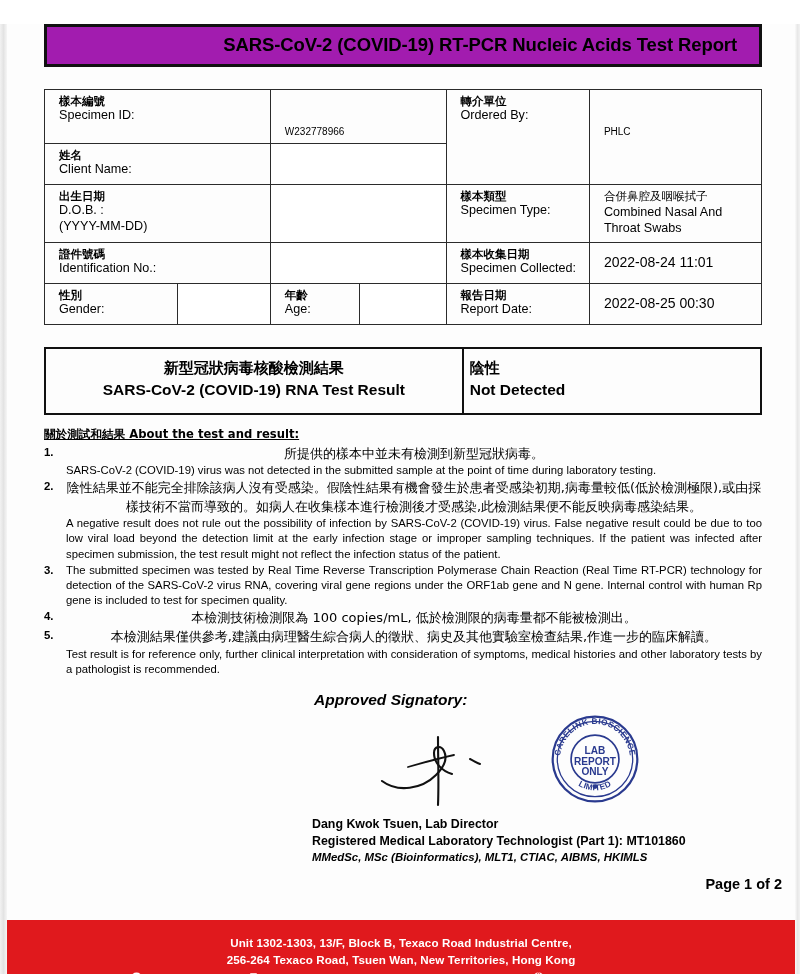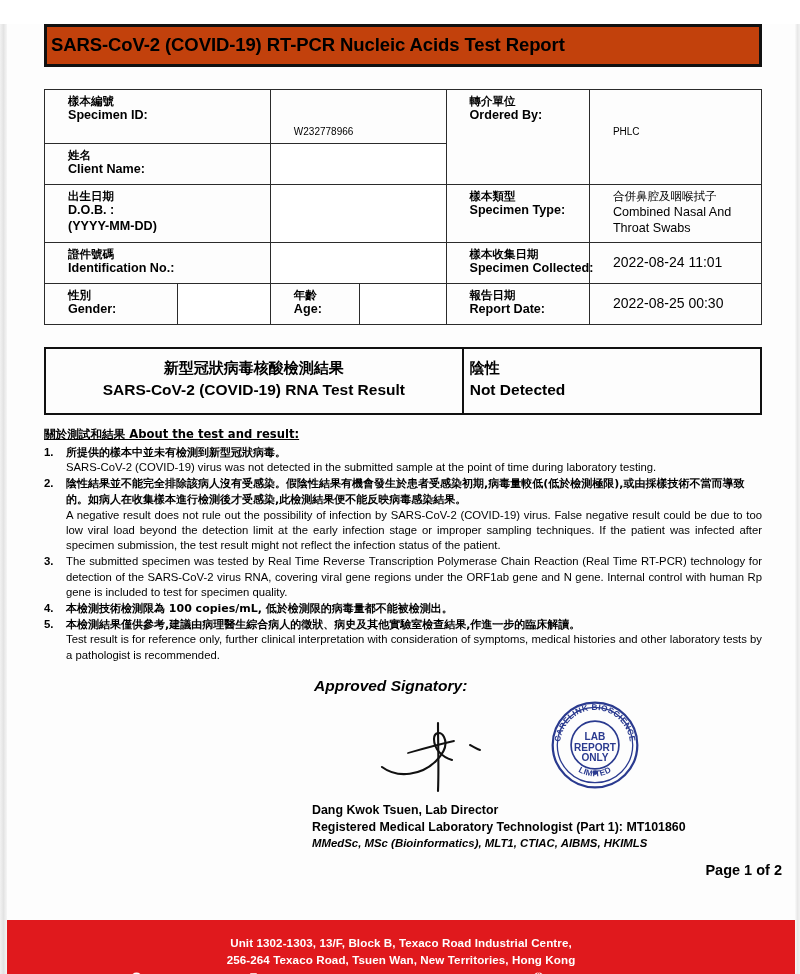--- a/index.html
+++ b/index.html
@@ -33,54 +33,54 @@
     position: absolute;
     right: 0; top: 0; bottom: 0;
     width: 5px;
     background: linear-gradient(270deg,#f2f2f2,#e8e8e8,#fafafa);
   }
 
   
   .title-box {
     margin: 24px 24px 0 30px;
     border: 3px solid #111;
-    background: #c2410c;
-    text-align: left;
+    background: #a21caf;
+    text-align: right;
     padding: 7px 22px 8px 4px;
   }
   .title-box .title-text {
     font-size: 18.5px;
     font-weight: bold;
     letter-spacing: -0.1px;
     white-space: nowrap;
   }
 
   
   .info-table {
     margin: 22px 24px 0 30px;
     border-collapse: collapse;
     width: calc(100% - 54px);
     table-layout: fixed;
   }
   .info-table td {
     border: 1.3px solid #2b2b2b;
     vertical-align: top;
-    padding: 4px 7px 5px 23px;
+    padding: 4px 7px 5px 14px;
     height: 24px;
   }
   .lbl-zh {
     font-size: 11.5px;
     font-weight: bold;
     line-height: 1.25;
     font-family: "DejaVu Sans", "Liberation Sans", sans-serif;
     white-space: nowrap;
   }
   .lbl-en {
     font-size: 12.6px;
-    font-weight: bold;
+    font-weight: normal;
     line-height: 1.25;
     white-space: nowrap;
   }
   .val {
     font-size: 10px;
     font-weight: normal;
     line-height: 1.3;
     padding-top: 3px;
     margin-top: 28px;
   }
@@ -149,24 +149,25 @@
   .note-num {
     flex: 0 0 22px;
     font-size: 11.4px;
     font-weight: bold;
     padding-top: 1px;
   }
   .note-body {
     flex: 1;
   }
   .note-zh {
-    font-size: 11px;
+    font-size: 13px;
     font-family: "DejaVu Sans", "Liberation Sans", sans-serif;
     line-height: 1.42;
-    font-weight: bold;
+    font-weight: normal;
+    text-align: center;
   }
   .note-en {
     font-size: 11.3px;
     line-height: 1.36;
     text-align: justify;
   }
 
   
   .sig-area {
     position: relative;

